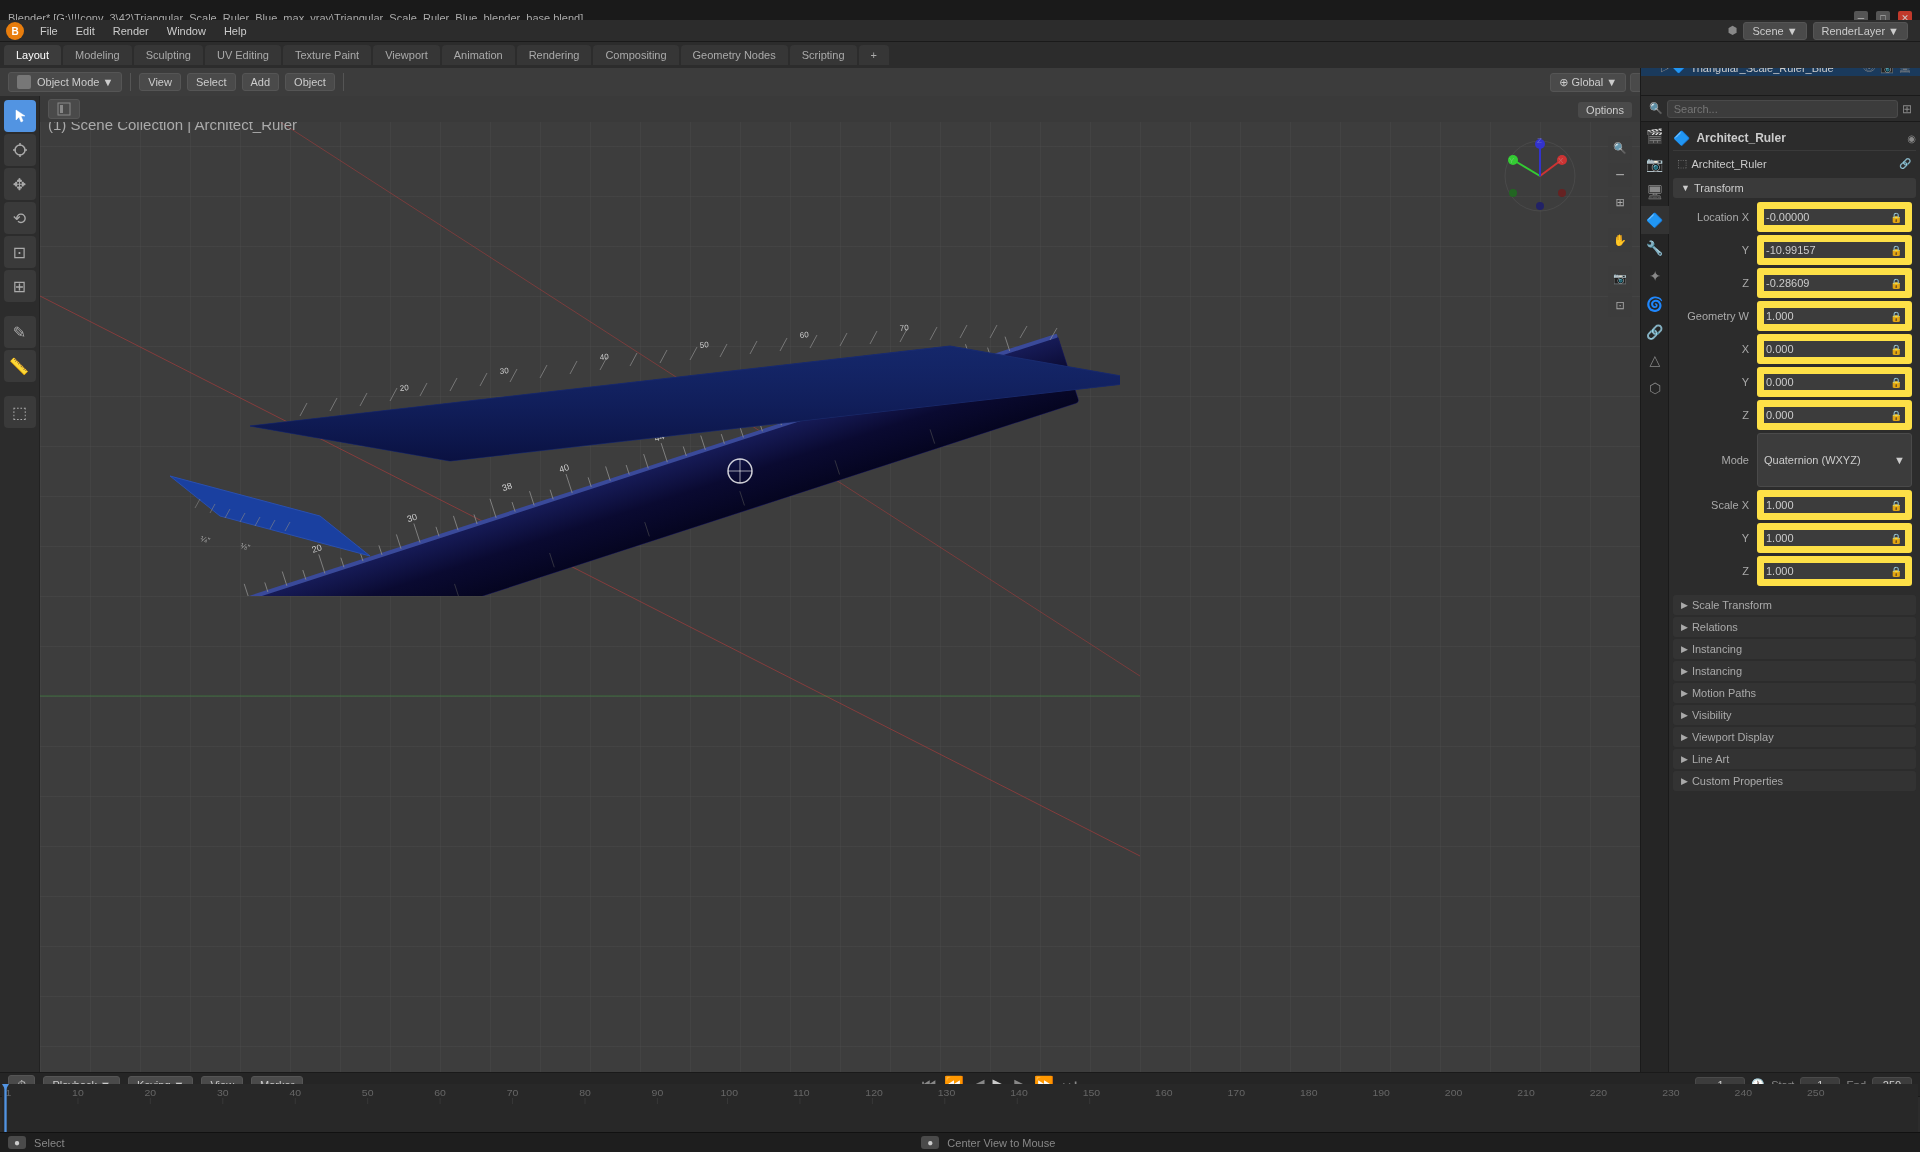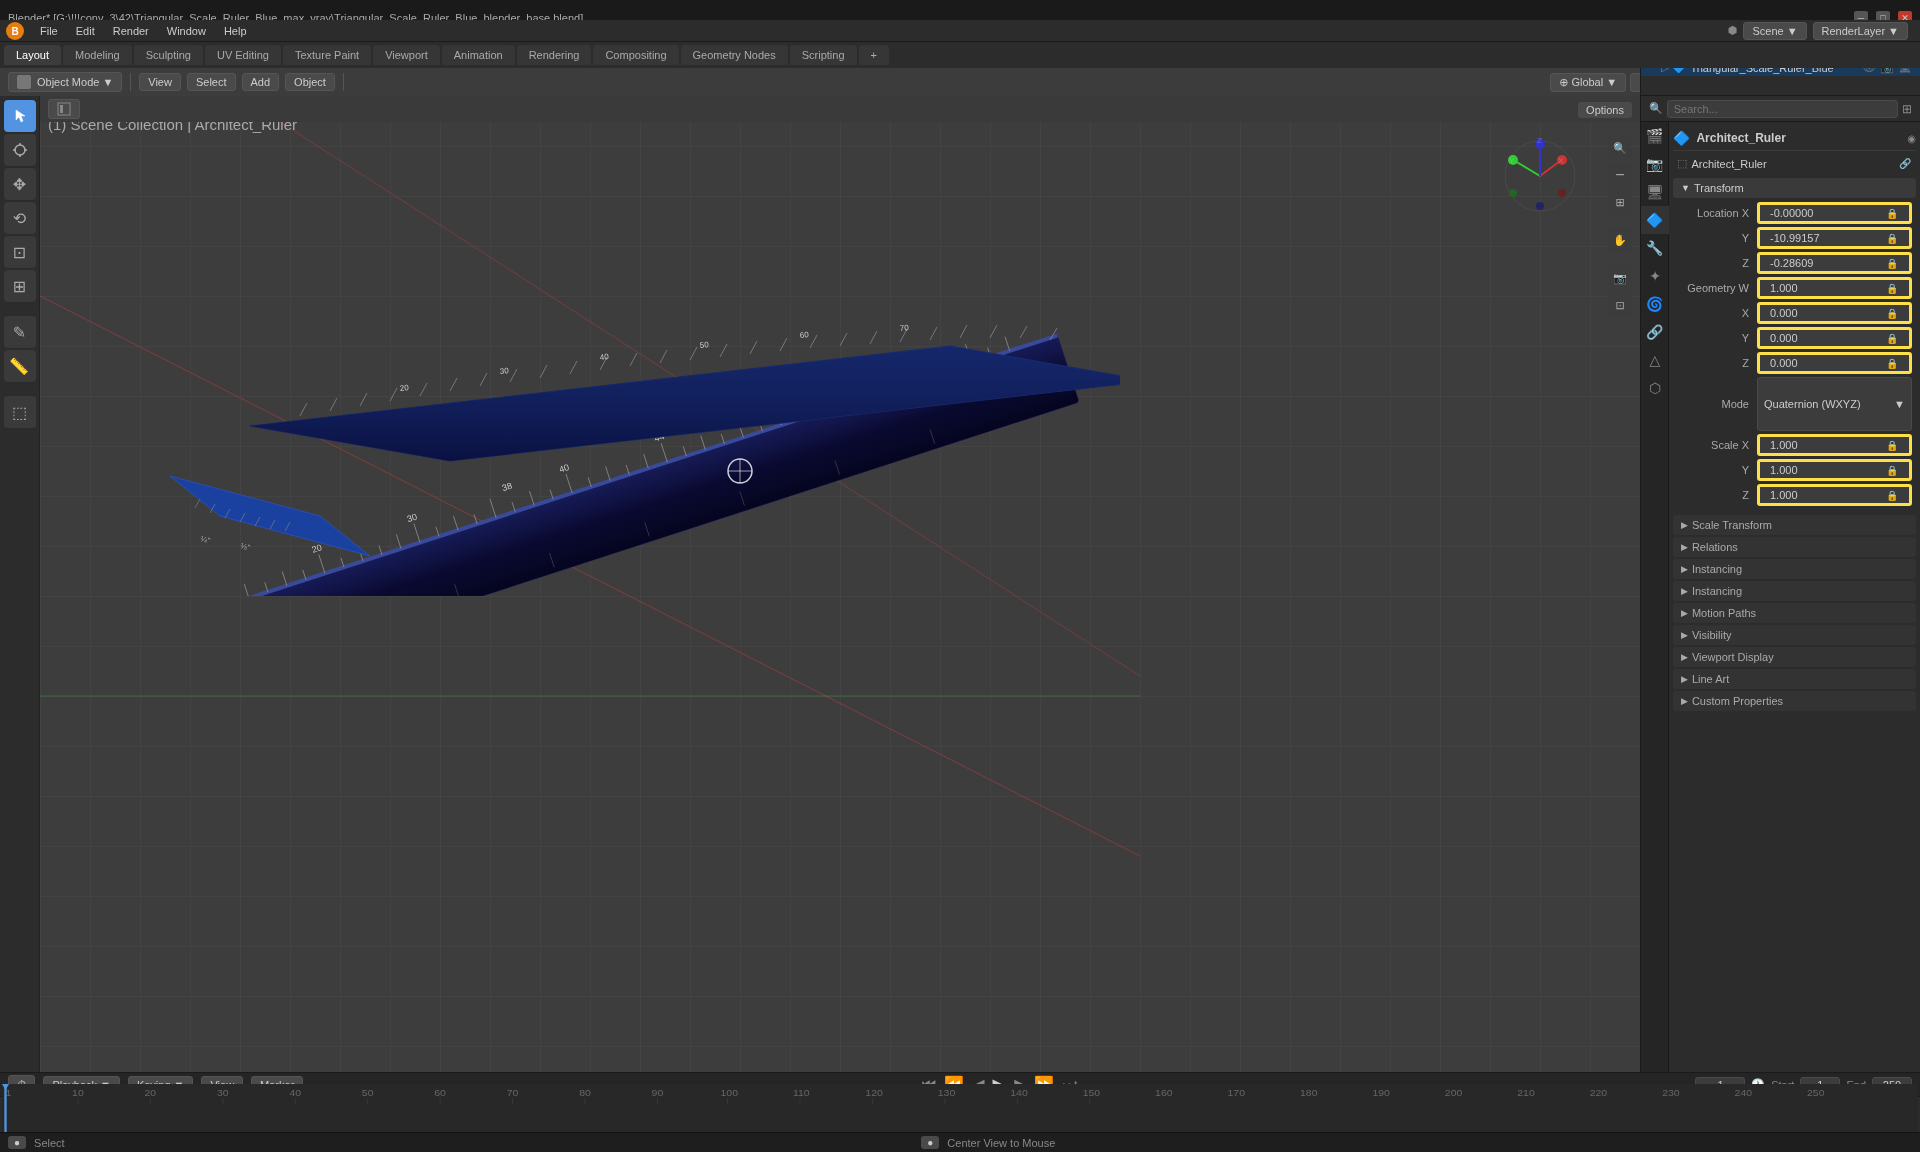--- a/index.html
+++ b/index.html
@@ -309,23 +309,23 @@
       width: 80px;
       font-size: 11px;
       color: #aaa;
       text-align: right;
       padding-right: 8px;
       flex-shrink: 0;
     }
     .prop-value {
       flex: 1;
       background: #3c3c3c;
-      border: 3px solid #fde047;
+      border: 7px solid #fde047;
       border-radius: 3px;
-      padding: 2px 10px;
+      padding: 2px 2px;
       font-size: 11px;
       color: #ccc;
       display: flex;
       align-items: center;
       justify-content: space-between;
     }
     .prop-lock-icon {
       color: #666;
       font-size: 10px;
     }

